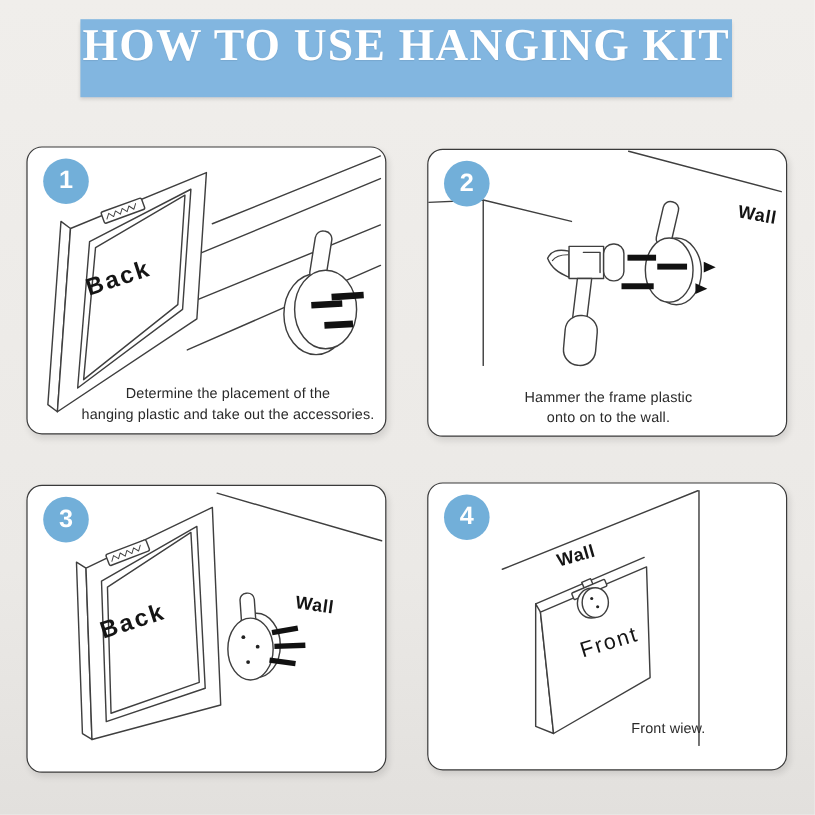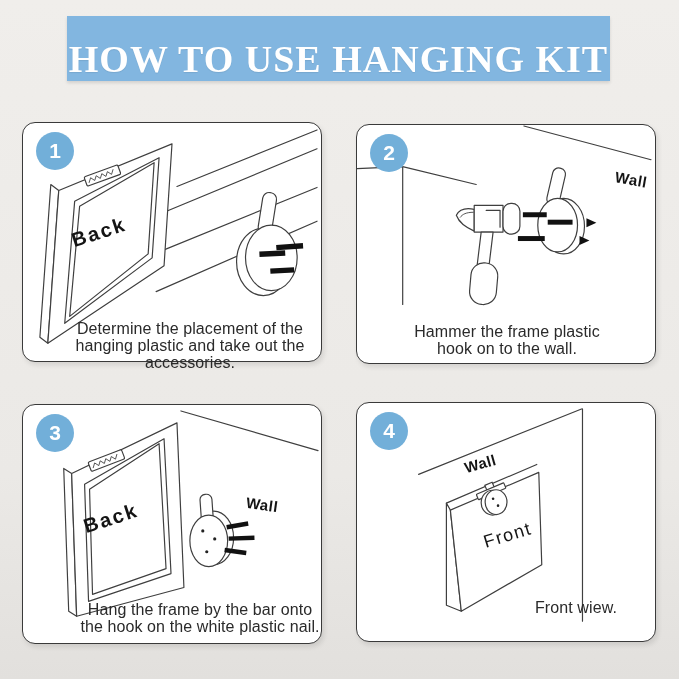--- a/index.html
+++ b/index.html
@@ -5,21 +5,21 @@
   html,body{margin:0;padding:0;}
   body{
     width:679px;height:679px;position:relative;overflow:hidden;
     background:linear-gradient(180deg, var(--page_bg_top,#f0eeeb) 0%, #ebe9e6 70%, var(--page_bg_bottom,#e2e0dd) 100%);
     font-family:"Liberation Sans", sans-serif;
   }
   .banner{
     position:absolute;left:67px;top:16px;width:543px;height:65px;
     background:var(--banner,#82b6e0);
     box-shadow:0 2px 3px rgba(0,0,0,.12);
-    display:flex;align-items:flex-end;justify-content:center;
+    display:flex;align-items:flex-start;justify-content:center;
   }
   .banner h1{
     margin:0;color:#ffffff;font-family:"Liberation Serif", serif;
     font-size:38px;font-weight:700;letter-spacing:1px;white-space:nowrap;
     text-shadow:0 1px 1px rgba(0,0,0,.08);
   }
   .card{
     position:absolute;width:300px;height:240px;background:#ffffff;
     border:1.5px solid var(--card_border,#3a3a3a);border-radius:13px;
     box-shadow:2px 3px 5px rgba(0,0,0,.10);
@@ -30,27 +30,27 @@
   .card3{left:22px;top:404px;}
   .card4{left:356px;top:402px;}
   .card svg{position:absolute;left:0;top:0;width:100%;height:100%;border-radius:12px;}
   .badge{
     position:absolute;left:13px;top:9px;width:38px;height:38px;border-radius:50%;
     background:var(--badge,#72afd9);color:#fff;
     display:flex;align-items:center;justify-content:center;
     font-size:21px;font-weight:700;
   }
   .caption{
-    position:absolute;font-size:16px;line-height:17px;color:#2a2a2a;
+    position:absolute;font-size:12px;line-height:17px;color:#2a2a2a;
     text-align:center;letter-spacing:.1px;
   }
   .cap1{left:36px;top:197px;width:262px;}
   .cap2{left:28px;top:198px;width:244px;}
   .cap3{left:55px;top:196px;width:244px;}
-  .cap4{left:140px;top:196px;width:120px;text-align:right;}
+  .cap4{left:140px;top:196px;width:120px;text-align:center;}
   .lbl{position:absolute;color:#141414;white-space:nowrap;}
   .back-label{font-size:20px;font-weight:700;letter-spacing:2px;transform:rotate(-18deg);}
   .lbl-back1{left:48px;top:98px;}
   .lbl-back3{left:60px;top:102px;}
   .wall-label{font-size:15px;font-weight:700;letter-spacing:.5px;}
   .lbl-wall2{left:258px;top:46px;transform:rotate(10deg);}
   .lbl-wall3{left:223px;top:91px;transform:rotate(8deg);}
   .lbl-wall4{left:107px;top:52px;transform:rotate(-16deg);}
   .front-label{left:126px;top:122px;font-size:18px;font-weight:400;letter-spacing:1.5px;transform:rotate(-17deg);}
   .ink{stroke:var(--ink,#3f3f3f);stroke-width:1.2;fill:none;stroke-linejoin:round;stroke-linecap:round;}
@@ -119,21 +119,21 @@
       <rect class="pin" x="192" y="95.5" width="25" height="5"></rect>
       <polygon class="pin" points="231,94 241,98.5 231,103"></polygon>
       <rect class="pin" x="162" y="112" width="27" height="5"></rect>
       <polygon class="pin" points="224,112 234,116.5 224,121"></polygon>
     </g>
   </svg>
   <div class="badge">2</div>
   <div class="lbl wall-label lbl-wall2">Wall</div>
   <div class="caption cap2">
     <div>Hammer the frame plastic</div>
-    <div>hook on to the wall.</div>
+    <div>onto on to the wall.</div>
   </div>
 </section>
 
 <section class="card card3">
   <svg viewBox="0 0 300 240" preserveAspectRatio="none">
     <g>
       <path class="ink" d="M159,6 297,46"></path>
     </g>
     <g>
       <polygon class="inkfill" points="41,64 49,69 54,213 46,208"></polygon>
@@ -153,24 +153,20 @@
       <circle class="dot" cx="193" cy="135" r="1.6"></circle>
       <circle class="dot" cx="185" cy="148" r="1.6"></circle>
       <rect class="pin" x="205" y="121" width="22" height="4.5" transform="rotate(-10 205 123)"></rect>
       <rect class="pin" x="207" y="132.5" width="26" height="4.5" transform="rotate(-2 207 134)"></rect>
       <rect class="pin" x="203" y="144" width="22" height="4.5" transform="rotate(8 203 146)"></rect>
     </g>
   </svg>
   <div class="badge">3</div>
   <div class="lbl back-label lbl-back3">Back</div>
   <div class="lbl wall-label lbl-wall3">Wall</div>
-  <div class="caption cap3">
-    <div>Hang the frame by the bar onto</div>
-    <div>the hook on the white plastic nail.</div>
-  </div>
 </section>
 
 <section class="card card4">
   <svg viewBox="0 0 300 240" preserveAspectRatio="none">
     <g>
       <path class="ink" d="M62,72 226,6 M227,6 227,220"></path>
     </g>
     <g>
       <path class="ink" d="M90,101 181,62"></path>
       <polygon class="inkfill" points="90,101 94,108 105,210 90,204"></polygon>

